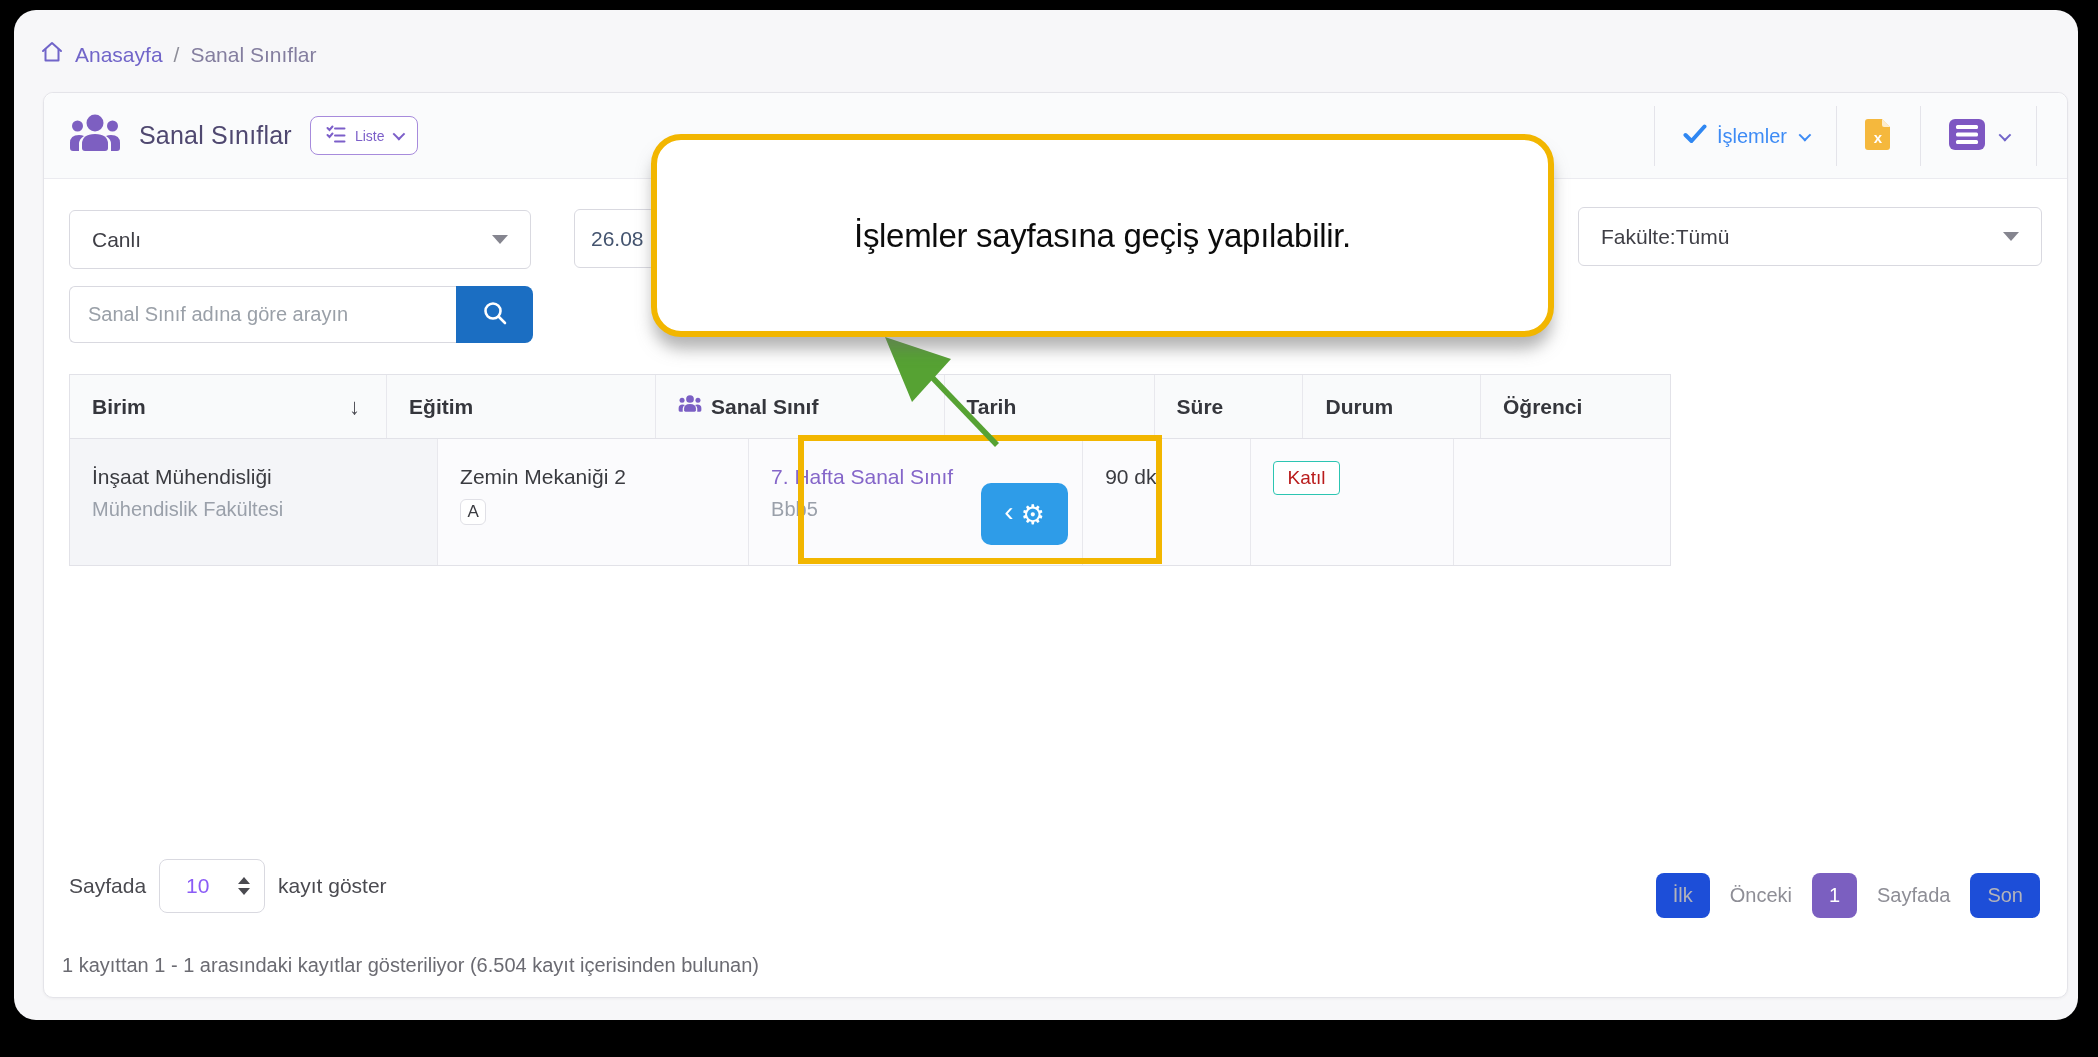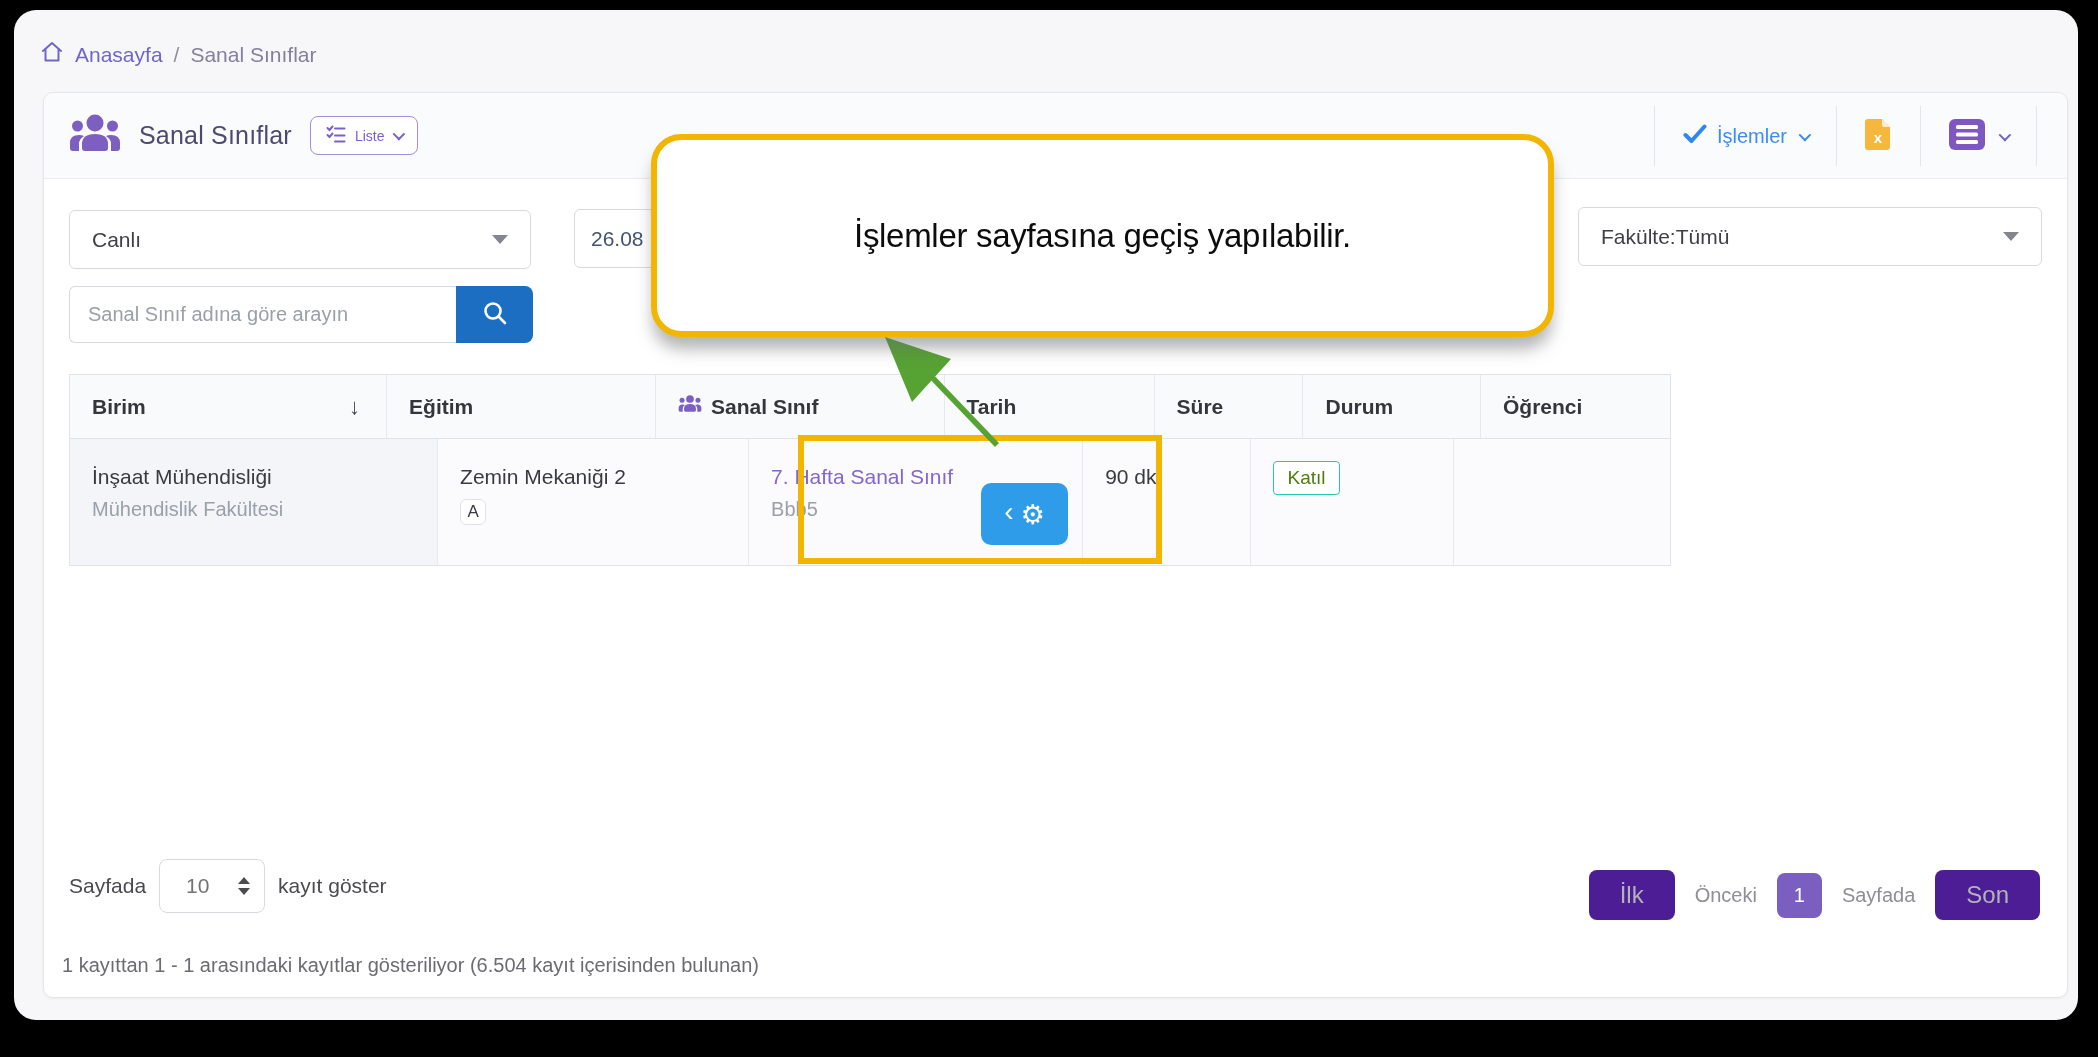--- a/index.html
+++ b/index.html
@@ -80,33 +80,33 @@
   .badge-a { display:inline-flex; align-items:center; justify-content:center; width:26px; height:26px;
              border:1px solid #e0e0e6; border-radius:6px; background:#fff; font-size:17px; margin-top:10px; color:#3a3b40; }
   .link-purple { font-size:21px; color:#8566c9; cursor:pointer; }
   .cell-rel { position:relative; }
   .gear-btn {
     position:absolute; right:14px; top:44px; width:87px; height:62px; background:#2e9ce8; border:none;
     border-radius:10px; color:#fff; display:flex; align-items:center; justify-content:center; gap:7px; cursor:pointer;
   }
   .gear-chev { font-size:28px; line-height:1; margin-top:-4px; }
   .gear-glyph { font-size:27px; font-family:"DejaVu Sans",sans-serif; }
-  .badge-katil { display:inline-block; border:1.5px solid #2cc5b2; color:#4d7c0f; border-radius:4px;
+  .badge-katil { display:inline-block; border:1.5px solid #2cc5b2; color:#b91c1c; border-radius:4px;
                  padding:5px 13px; font-size:19px; margin-top:-4px; background:#fff; }
   
   .pagesize { position:absolute; left:25px; top:766px; height:54px; display:flex; align-items:center; gap:13px; }
   .ps-label { font-size:21px; color:#4a4a50; }
   .ps-select { width:106px; height:54px; border:1px solid #d9d9e0; border-radius:8px; background:#fff;
                display:flex; align-items:center; padding:0 14px 0 26px; cursor:pointer; }
-  .ps-value { font-size:21px; color:#737373; }
+  .ps-value { font-size:21px; color:#8b5cf6; }
   .spinner { margin-left:auto; display:flex; flex-direction:column; gap:4px; }
   .spin-up { width:0;height:0;border-left:6px solid transparent;border-right:6px solid transparent;border-bottom:7px solid #4a4a50; }
   .spin-down { width:0;height:0;border-left:6px solid transparent;border-right:6px solid transparent;border-top:7px solid #4a4a50; }
   .pager { position:absolute; right:27px; top:779px; height:46px; display:flex; align-items:center; gap:16px; }
-  .pg-disabled { background:#4c1d95; color:#b3b3ba; border:none; border-radius:8px; font-size:24px; padding:11px 31px; }
+  .pg-disabled { background:#1d4ed8; color:#b3b3ba; border:none; border-radius:8px; font-size:20px; padding:11px 17px; }
   .pg-link { color:#8e8e96; font-size:20px; background:none; border:none; padding:11px 4px; cursor:pointer; }
   .pg-current { width:45px; height:45px; background:#7b5fc0; color:#fff; border:none; border-radius:8px;
                 font-size:20px; display:flex; align-items:center; justify-content:center; }
   .info-line { position:absolute; left:18px; top:861px; font-size:20px; color:#6b6b72; }
   
   .callout {
     position:absolute; left:637px; top:124px; width:903px; height:203px; z-index:20;
     background:#fff; border:6px solid #f2b600; border-radius:30px;
     box-shadow:0 14px 16px -2px rgba(105,105,105,.5);
     display:flex; flex-direction:column; align-items:center; justify-content:center;

